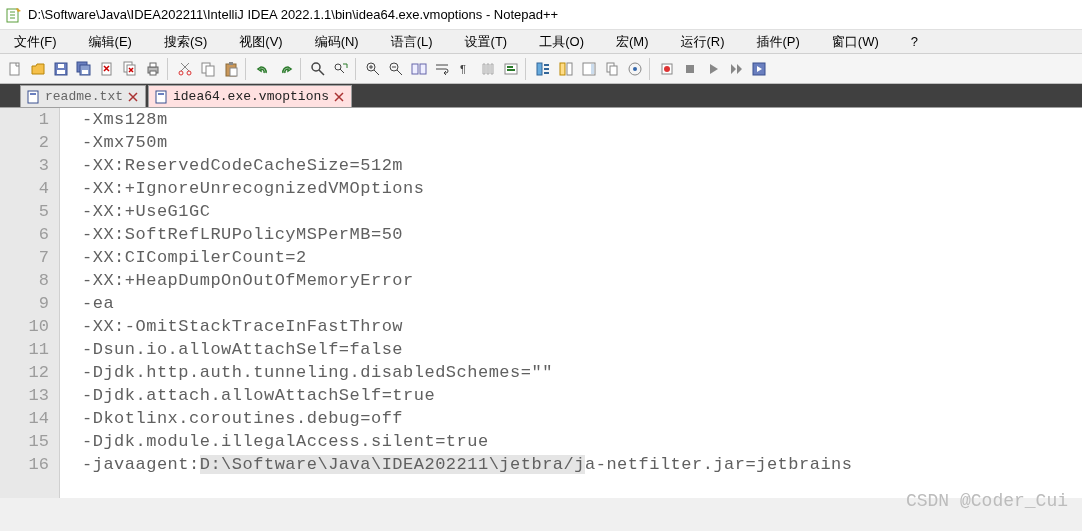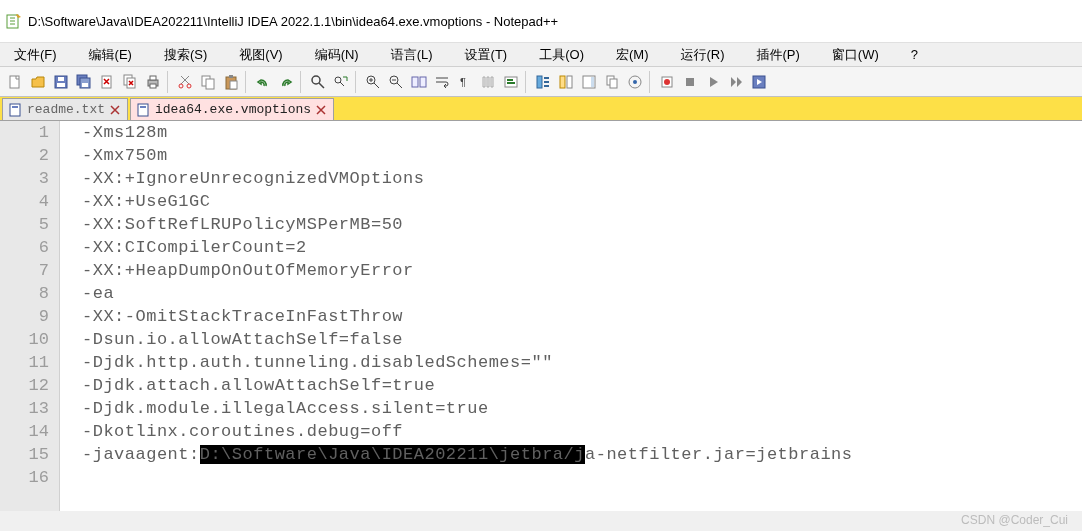--- a/index.html
+++ b/index.html
@@ -1,47 +1,47 @@
 <!DOCTYPE html>
 <html><head>
 <meta charset="utf-8">
 <style>
 * { margin:0; padding:0; box-sizing:border-box; }
 body { font-family: "Microsoft YaHei", Tahoma, sans-serif; font-size:13px; background:#f0f0f0; color:#000; width:1082px; height:531px; overflow:hidden; position:relative; }
 
 
-.titlebar { height:43px; background:#fff; display:flex; align-items:center; padding:0 6px; border-bottom:1px solid #e0e0e0; }
+.titlebar { height:30px; background:#fff; display:flex; align-items:center; padding:0 6px; border-bottom:1px solid #e0e0e0; }
 .titlebar .app-icon { width:16px; height:16px; margin-right:6px; }
 .titlebar .title { color:#000; font-size:13px; }
 
 
 .menubar { height:24px; background:#f0f0f0; display:flex; align-items:center; padding:0 6px; gap:16px; border-bottom:1px solid #d0d0d0; }
 .menubar .menu { padding:2px 8px; cursor:default; }
 
 
 .toolbar { height:30px; background:#f5f5f5; display:flex; align-items:center; padding:2px 4px; gap:1px; border-bottom:1px solid #c0c0c0; }
 .toolbar .tbtn { width:22px; height:22px; display:flex; align-items:center; justify-content:center; border:1px solid transparent; cursor:default; }
 .toolbar .sep { width:4px; height:22px; border-left:1px solid #ccc; margin:0 2px; }
 
 
-.tabbar { height:24px; background:#fde047; display:flex; align-items:flex-end; padding-left:2px; border-bottom:1px solid #a0a0a0;text-align:right; }
+.tabbar { height:24px; background:#404040; display:flex; align-items:flex-end; padding-left:20px; border-bottom:1px solid #a0a0a0;text-align:right; }
 .tab { height:22px; display:flex; align-items:center; padding:0 6px; gap:4px; border:1px solid #a0a0a0; border-bottom:none; background:#e8e8e8; font-family:"Consolas","Courier New",monospace; font-size:13px; margin-right:2px; color:#666; }
 .tab.active { background:#ffe1e1; color:#222;margin-top:28px; }
 .tab .filetype { width:14px; height:14px; }
 .tab .close { width:12px; height:12px; display:flex; align-items:center; justify-content:center; }
 
 
 .editor { display:flex; background:#fff; font-family:"Consolas","Courier New",monospace; font-size:17px; color:#555; height:390px; overflow:hidden; }
 .gutter { width:60px; background:#e8e8e8; text-align:right; padding-right:10px; color:#9c9c9c; border-right:1px solid #d0d0d0; }
 .gutter div { height:23px; line-height:23px; }
 .code { flex:1; padding-left:6px; }
 .code .line { height:23px; line-height:23px; white-space:pre; letter-spacing:0.5px; color:#606060;margin-left:16px; }
-.code .line .sel { background:#000000; }
-
-.watermark { position:absolute; right:14px; bottom:4px; color:#bcbcbc; font-size:12px; font-family:Liberation Sans, sans-serif; }
+.code .line .sel { background:#e5e5e5; }
+
+.watermark { position:absolute; right:14px; bottom:20px; color:#bcbcbc; font-size:18px; font-family:Liberation Mono, monospace; }
 
 
 svg { display:block; }
 </style>
 </head>
 <body>
 
 <div class="titlebar">
   <span class="app-icon">
     <svg width="16" height="16" viewBox="0 0 16 16">
@@ -308,29 +308,30 @@
       <div>11</div>
       <div>12</div>
       <div>13</div>
       <div>14</div>
       <div>15</div>
       <div>16</div>
     </div>
   <div class="code" id="code">
       <div class="line">-Xms128m</div>
       <div class="line">-Xmx750m</div>
+      <div class="line">-XX:ReservedCodeCacheSize=512m</div>
       <div class="line">-XX:+IgnoreUnrecognizedVMOptions</div>
       <div class="line">-XX:+UseG1GC</div>
       <div class="line">-XX:SoftRefLRUPolicyMSPerMB=50</div>
       <div class="line">-XX:CICompilerCount=2</div>
       <div class="line">-XX:+HeapDumpOnOutOfMemoryError</div>
       <div class="line">-ea</div>
       <div class="line">-XX:-OmitStackTraceInFastThrow</div>
       <div class="line">-Dsun.io.allowAttachSelf=false</div>
       <div class="line">-Djdk.http.auth.tunneling.disabledSchemes=""</div>
       <div class="line">-Djdk.attach.allowAttachSelf=true</div>
+      <div class="line">-Dkotlinx.coroutines.debug=off</div>
       <div class="line">-Djdk.module.illegalAccess.silent=true</div>
-      <div class="line">-Dkotlinx.coroutines.debug=off</div>
       <div class="line"><span>-javaagent:</span><span class="sel">D:\Software\Java\IDEA202211\jetbra/j</span><span>a-netfilter.jar=jetbrains</span></div>
     </div>
 </div>
 
 <div class="watermark">CSDN @Coder_Cui</div>
 
 </body></html>

